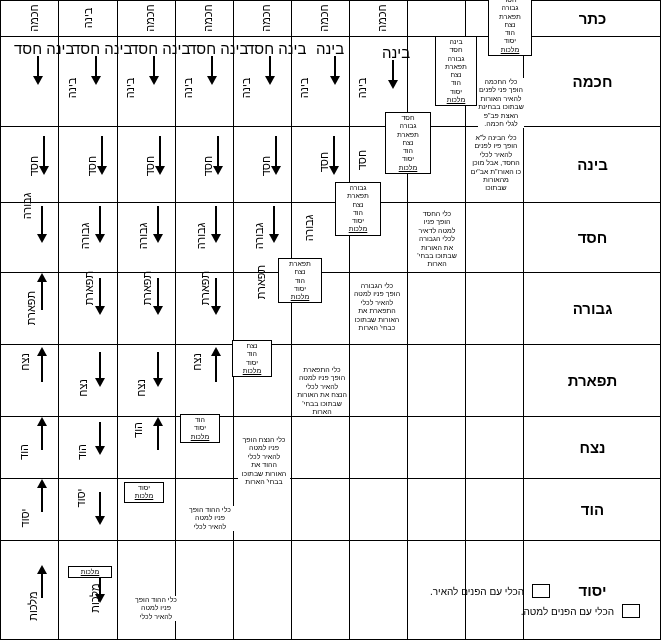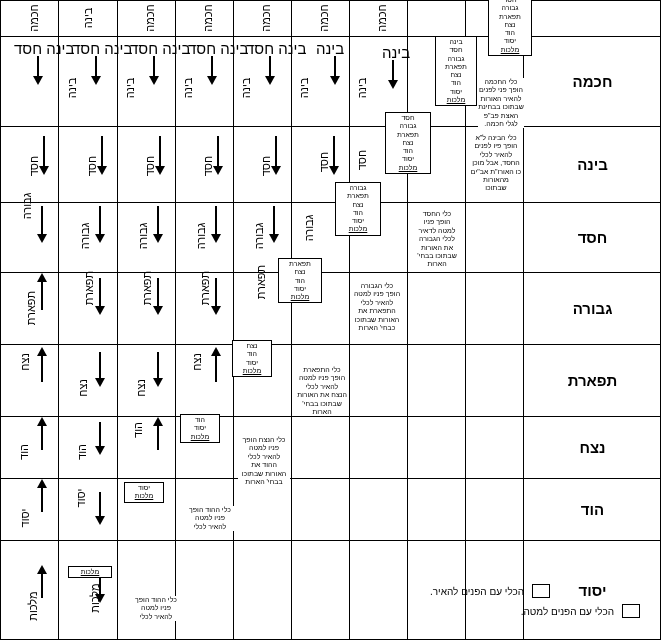--- a/index.html
+++ b/index.html
@@ -101,20 +101,21 @@
   <div class="grid-line vline" style="left:117px;"></div>
   <div class="grid-line vline" style="left:175px;"></div>
   <div class="grid-line vline" style="left:233px;"></div>
   <div class="grid-line vline" style="left:291px;"></div>
   <div class="grid-line vline" style="left:349px;"></div>
   <div class="grid-line vline" style="left:407px;"></div>
   <div class="grid-line vline" style="left:465px;"></div>
   <div class="grid-line vline" style="left:523px;"></div>
   <div class="grid-line vline" style="left:660px;"></div>
 
+  <div class="rowhead" style="right:0;width:137px;top:0px;height:36px;">כתר</div>
   <div class="rowhead" style="right:0;width:137px;top:36px;height:90px;">חכמה</div>
   <div class="rowhead" style="right:0;width:137px;top:126px;height:76px;">בינה</div>
   <div class="rowhead" style="right:0;width:137px;top:202px;height:70px;">חסד</div>
   <div class="rowhead" style="right:0;width:137px;top:272px;height:72px;">גבורה</div>
   <div class="rowhead" style="right:0;width:137px;top:344px;height:72px;">תפארת</div>
   <div class="rowhead" style="right:0;width:137px;top:416px;height:62px;">נצח</div>
   <div class="rowhead" style="right:0;width:137px;top:478px;height:62px;">הוד</div>
   <div class="rowhead" style="right:0;width:137px;top:540px;height:100px;">יסוד</div>
 
   <div class="vlabel" style="left:20px;top:12px;">חכמה</div>

